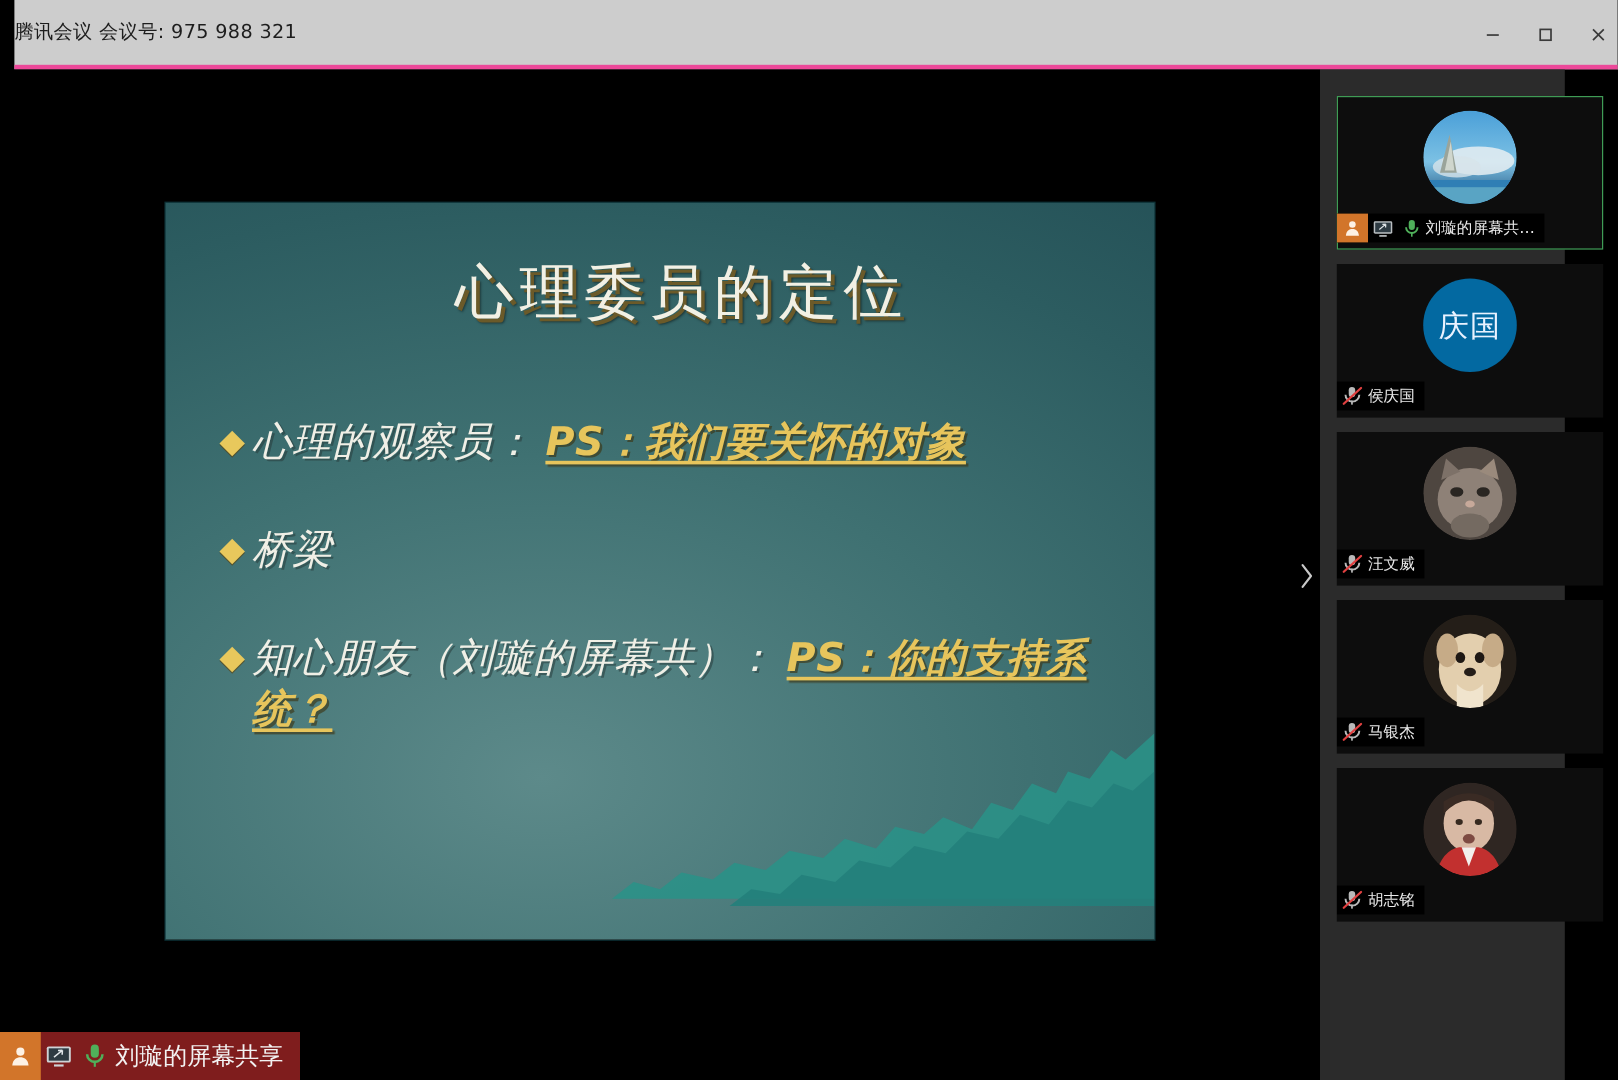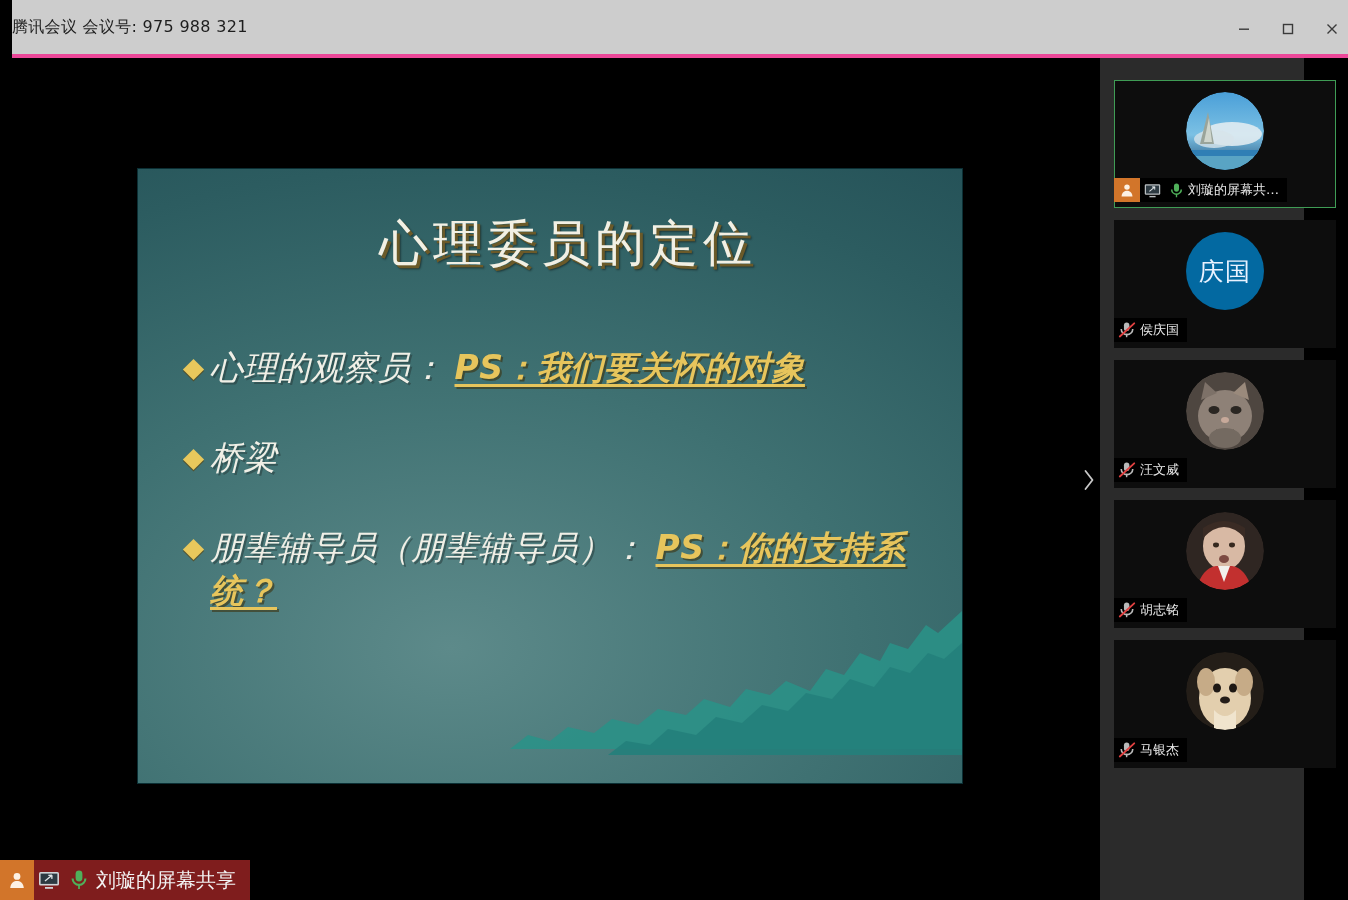--- a/index.html
+++ b/index.html
@@ -273,21 +273,21 @@
           <div class="bullet-row">
             <div class="bullet-marker"></div>
             <div class="bullet-text">
               <span>桥梁</span>
             </div>
           </div>
 
           <div class="bullet-row">
             <div class="bullet-marker"></div>
             <div class="bullet-text">
-              <span>朋辈辅导员（朋辈辅导员）：</span><span class="accent">PS：你的支持系统？</span>
+              <span>知心朋友（刘璇的屏幕共）：</span><span class="accent">PS：你的支持系统？</span>
             </div>
           </div>
 
         </div>
       </div>
 
       <div id="share-bar">
         <span class="icon-person">
           <svg width="20" height="20" viewBox="0 0 20 20">
             <circle cx="10" cy="6.4" r="3.4" fill="#fdf1e4"></circle>
@@ -420,20 +420,53 @@
             </svg>
           </span>
           <span class="tile-name">汪文威</span>
         </div>
       </div>
 
       <div class="tile">
         <div class="tile-avatar">
           <svg width="78" height="78" viewBox="0 0 78 78">
             <defs>
+                <clipPath id="clip5">
+                  <circle cx="39" cy="39" r="39"></circle>
+                </clipPath>
+              </defs>
+            <g clip-path="url(#clip5)">
+              <rect width="78" height="78" fill="#241e18"></rect>
+              <ellipse cx="39" cy="46" rx="26" ry="30" fill="#e3cfae"></ellipse>
+              <ellipse cx="20" cy="30" rx="9" ry="14" fill="#c6ab87"></ellipse>
+              <ellipse cx="58" cy="30" rx="9" ry="14" fill="#c6ab87"></ellipse>
+              <ellipse cx="31" cy="36" rx="4" ry="4.6" fill="#1e1814"></ellipse>
+              <ellipse cx="47" cy="36" rx="4" ry="4.6" fill="#1e1814"></ellipse>
+              <ellipse cx="39" cy="48" rx="5" ry="3.6" fill="#241d18"></ellipse>
+              <path d="M28 58 Q39 70 50 58 L50 78 L28 78 Z" fill="#f0e4cd"></path>
+            </g>
+          </svg>
+        </div>
+        <div class="tile-footer">
+          <span class="icon-mic-muted">
+            <svg width="20" height="18" viewBox="0 0 22 20">
+              <rect x="7.6" y="1.6" width="6" height="9.6" rx="3" fill="#b9b9b9"></rect>
+              <path d="M4.6 8.8 A6.4 6.4 0 0 0 17.4 8.8" stroke="#b9b9b9" stroke-width="1.8" fill="none"></path>
+              <rect x="9.8" y="14.2" width="1.6" height="3.8" fill="#b9b9b9"></rect>
+              <path d="M3 17.2 L19 2.6" stroke="#e04040" stroke-width="2.1" stroke-linecap="round"></path>
+            </svg>
+          </span>
+          <span class="tile-name">马银杰</span>
+        </div>
+      </div>
+
+      <div class="tile">
+        <div class="tile-avatar">
+          <svg width="78" height="78" viewBox="0 0 78 78">
+            <defs>
                 <clipPath id="clip4">
                   <circle cx="39" cy="39" r="39"></circle>
                 </clipPath>
               </defs>
             <g clip-path="url(#clip4)">
               <rect width="78" height="78" fill="#2f2622"></rect>
               <ellipse cx="38" cy="34" rx="21" ry="24" fill="#d8b9a4"></ellipse>
               <path d="M17 26 Q38 4 59 26 L59 16 Q38 2 17 16 Z" fill="#3a2b24"></path>
               <ellipse cx="30" cy="33" rx="3" ry="2.4" fill="#36291f"></ellipse>
               <ellipse cx="46" cy="33" rx="3" ry="2.4" fill="#36291f"></ellipse>
@@ -449,48 +482,15 @@
               <rect x="7.6" y="1.6" width="6" height="9.6" rx="3" fill="#b9b9b9"></rect>
               <path d="M4.6 8.8 A6.4 6.4 0 0 0 17.4 8.8" stroke="#b9b9b9" stroke-width="1.8" fill="none"></path>
               <rect x="9.8" y="14.2" width="1.6" height="3.8" fill="#b9b9b9"></rect>
               <path d="M3 17.2 L19 2.6" stroke="#e04040" stroke-width="2.1" stroke-linecap="round"></path>
             </svg>
           </span>
           <span class="tile-name">胡志铭</span>
         </div>
       </div>
 
-      <div class="tile">
-        <div class="tile-avatar">
-          <svg width="78" height="78" viewBox="0 0 78 78">
-            <defs>
-                <clipPath id="clip5">
-                  <circle cx="39" cy="39" r="39"></circle>
-                </clipPath>
-              </defs>
-            <g clip-path="url(#clip5)">
-              <rect width="78" height="78" fill="#241e18"></rect>
-              <ellipse cx="39" cy="46" rx="26" ry="30" fill="#e3cfae"></ellipse>
-              <ellipse cx="20" cy="30" rx="9" ry="14" fill="#c6ab87"></ellipse>
-              <ellipse cx="58" cy="30" rx="9" ry="14" fill="#c6ab87"></ellipse>
-              <ellipse cx="31" cy="36" rx="4" ry="4.6" fill="#1e1814"></ellipse>
-              <ellipse cx="47" cy="36" rx="4" ry="4.6" fill="#1e1814"></ellipse>
-              <ellipse cx="39" cy="48" rx="5" ry="3.6" fill="#241d18"></ellipse>
-              <path d="M28 58 Q39 70 50 58 L50 78 L28 78 Z" fill="#f0e4cd"></path>
-            </g>
-          </svg>
-        </div>
-        <div class="tile-footer">
-          <span class="icon-mic-muted">
-            <svg width="20" height="18" viewBox="0 0 22 20">
-              <rect x="7.6" y="1.6" width="6" height="9.6" rx="3" fill="#b9b9b9"></rect>
-              <path d="M4.6 8.8 A6.4 6.4 0 0 0 17.4 8.8" stroke="#b9b9b9" stroke-width="1.8" fill="none"></path>
-              <rect x="9.8" y="14.2" width="1.6" height="3.8" fill="#b9b9b9"></rect>
-              <path d="M3 17.2 L19 2.6" stroke="#e04040" stroke-width="2.1" stroke-linecap="round"></path>
-            </svg>
-          </span>
-          <span class="tile-name">马银杰</span>
-        </div>
-      </div>
-
     </div>
   </div>
 </div>
 
 </body></html>

